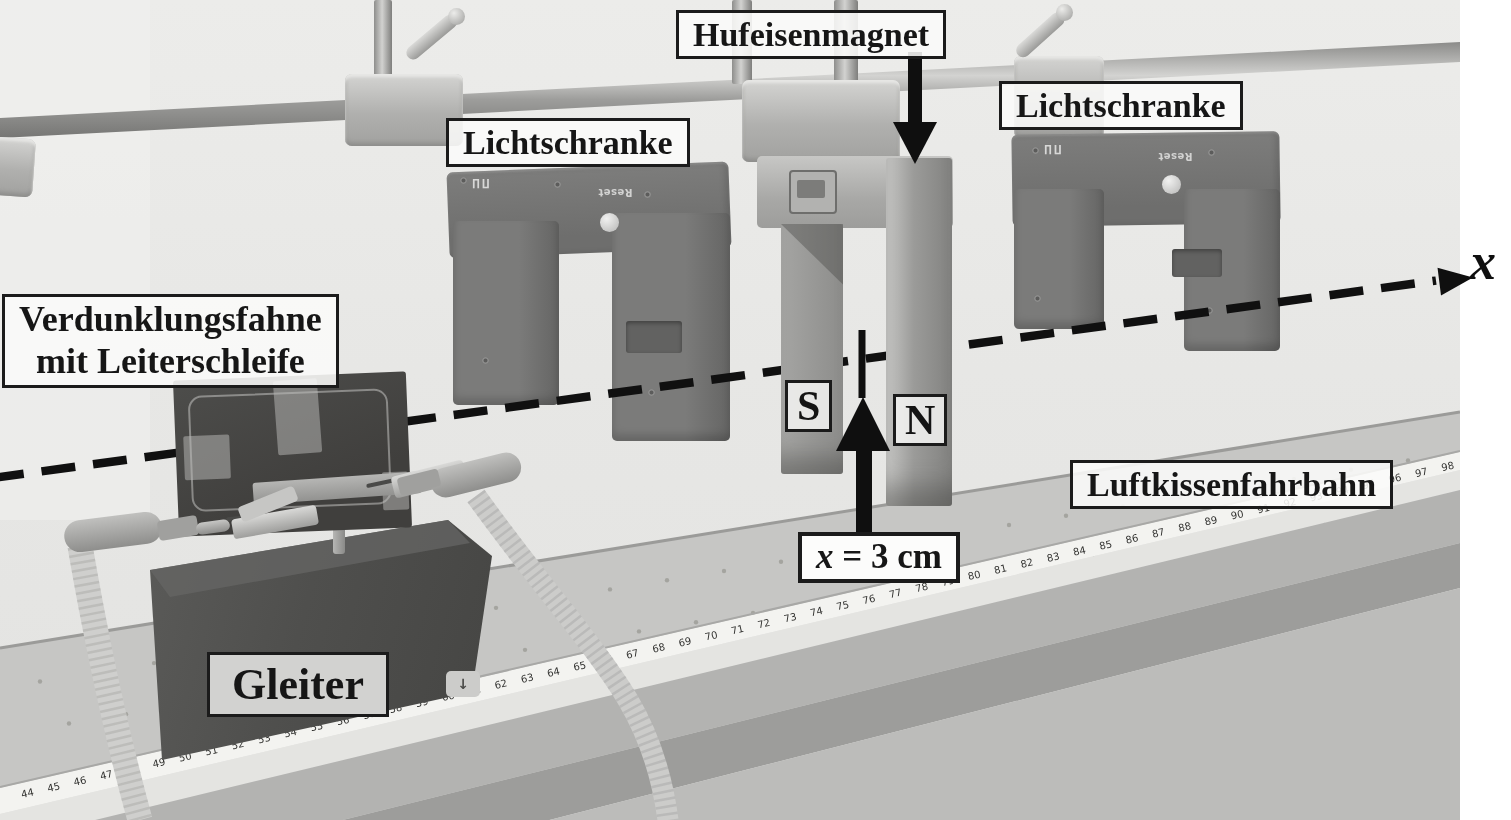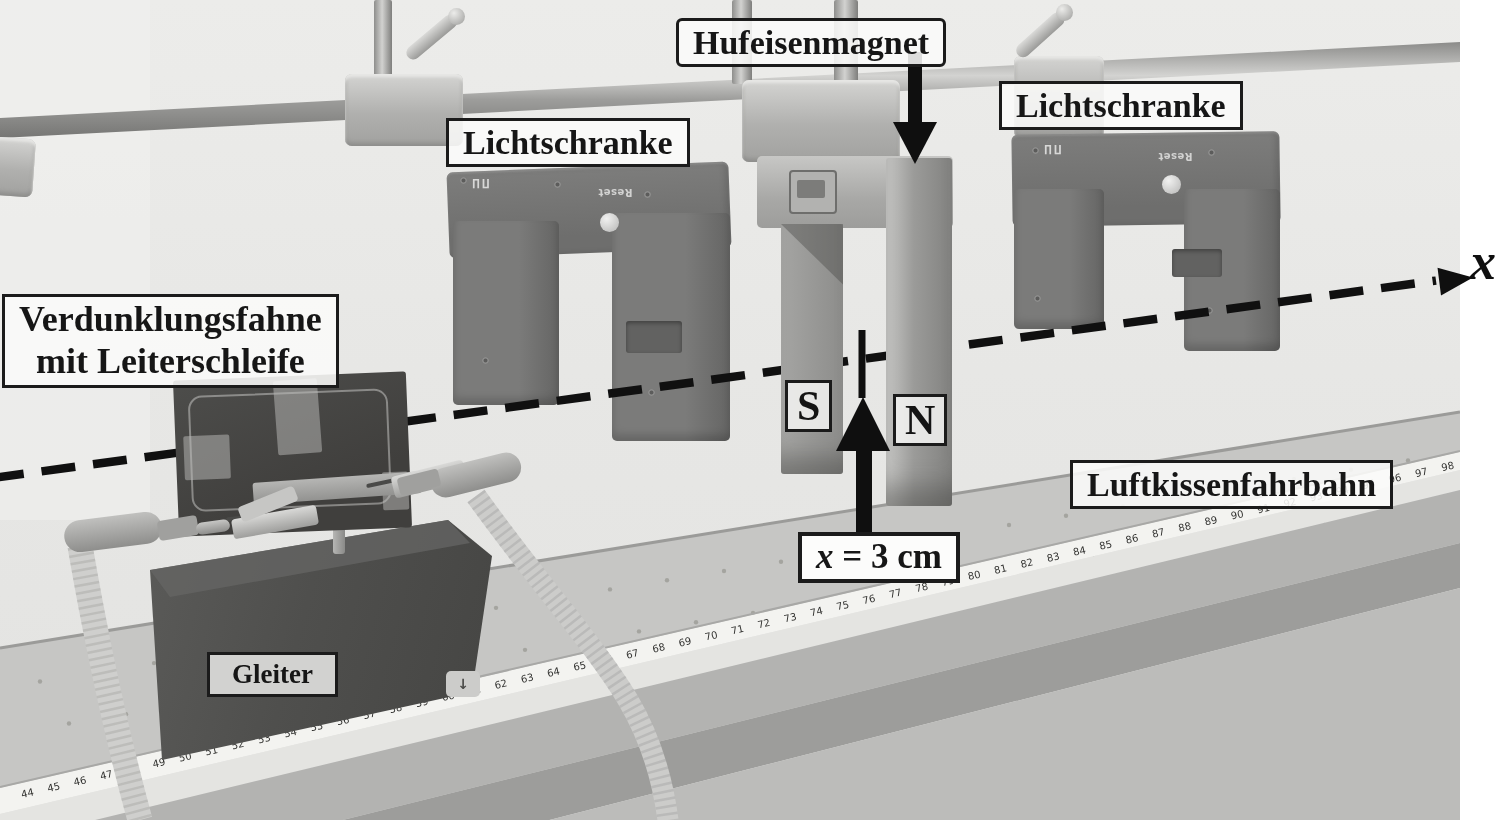--- a/index.html
+++ b/index.html
@@ -67,26 +67,26 @@
   #glider-body{position:absolute;inset:0;background:linear-gradient(105deg,#5b5b59 0%,#4f4f4d 45%,#454543 100%);
         clip-path:polygon(10px 55px,308px 5px,352px 41px,332px 177px,22px 245px);}
   #glider-ridge{position:absolute;inset:0;background:#666664;opacity:.75;
         clip-path:polygon(10px 55px,308px 5px,330px 28px,30px 82px);}
   #glider-sticker{position:absolute;left:306px;top:156px;width:34px;height:26px;background:#ccccca;
         border-radius:5px;color:#4a4a48;font:700 14px "DejaVu Sans",sans-serif;text-align:center;line-height:26px;}
   
   #annot{position:absolute;left:0;top:0;z-index:40;pointer-events:none;}
   .lbl{position:absolute;z-index:50;border:3px solid #1b1b1b;background:rgba(250,250,249,.88);
        color:#161616;font-weight:700;font-size:34px;line-height:1.16;padding:2px 14px;white-space:nowrap;}
-  #lbl-huf{left:676px;top:18px;border-radius:6px;}
+  #lbl-huf{left:676px;top:10px;}
   #lbl-lsl{left:446px;top:118px;}
   #lbl-lsr{left:999px;top:81px;}
   #lbl-verd{left:2px;top:294px;text-align:center;font-size:36px;}
   #lbl-luft{left:1070px;top:460px;}
-  #lbl-gleiter{left:207px;top:652px;font-size:27px;background:#d2d2d0;padding:4px 22px;}
+  #lbl-gleiter{left:207px;top:652px;font-size:44px;background:#d2d2d0;padding:4px 22px;}
   #lbl-x0{left:798px;top:532px;border-width:4px;background:#fcfcfb;font-size:35px;padding:1px 14px;}
   #lbl-x0 .var{font-style:italic;}
   .pole{position:absolute;z-index:50;border:3px solid #1b1b1b;background:rgba(245,245,243,.85);
         color:#141414;font-weight:700;font-size:42px;line-height:1.1;padding:0 9px;}
   #lbl-S{left:785px;top:380px;}
   #lbl-N{left:893px;top:394px;}
   #axis-x{position:absolute;left:1470px;top:232px;z-index:50;color:#0f0f0f;
           font:italic 700 52px "Liberation Serif",serif;}
   
   text.ruler{font:10px "DejaVu Sans",sans-serif;fill:#333331;}

